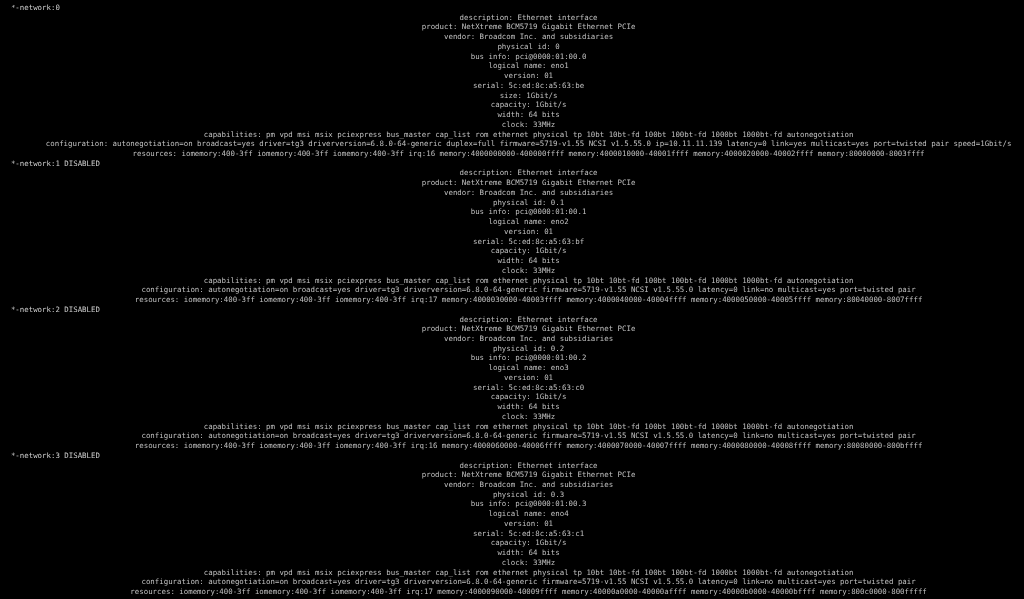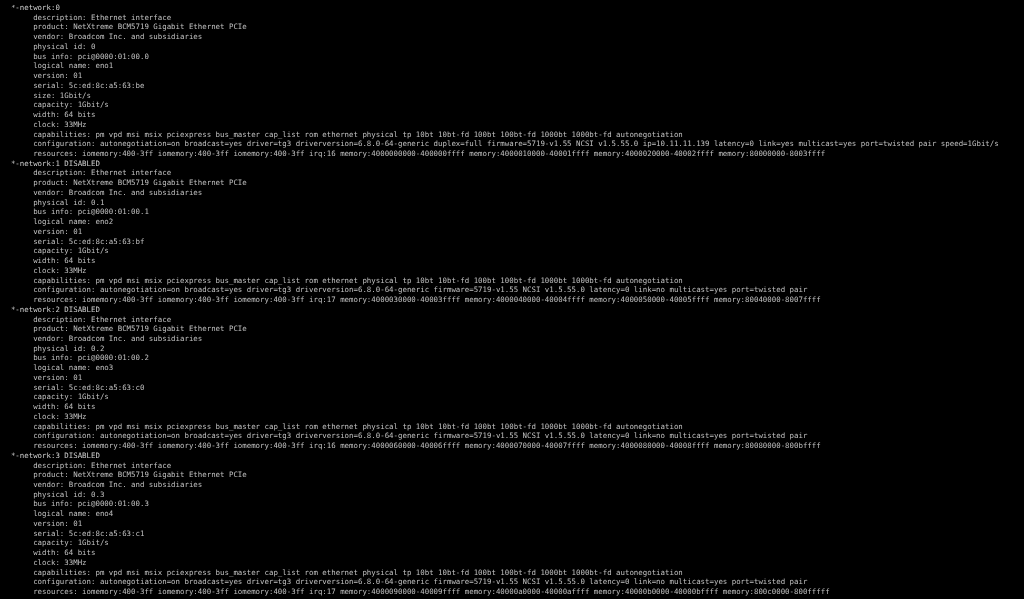--- a/index.html
+++ b/index.html
@@ -31,18 +31,19 @@
   .line {
     white-space: pre;
     height: 9.74px;
     overflow: hidden;
   }
   .node {
     color: #d0d0d0;
   }
   .field {
     color: #c0c0c0;
+    text-align: center;
   }
 </style>
 </head>
 <body>
 
 <div id="terminal"><div class="line node">  *-network:0</div><div class="line field">       description: Ethernet interface</div><div class="line field">       product: NetXtreme BCM5719 Gigabit Ethernet PCIe</div><div class="line field">       vendor: Broadcom Inc. and subsidiaries</div><div class="line field">       physical id: 0</div><div class="line field">       bus info: pci@0000:01:00.0</div><div class="line field">       logical name: eno1</div><div class="line field">       version: 01</div><div class="line field">       serial: 5c:ed:8c:a5:63:be</div><div class="line field">       size: 1Gbit/s</div><div class="line field">       capacity: 1Gbit/s</div><div class="line field">       width: 64 bits</div><div class="line field">       clock: 33MHz</div><div class="line field">       capabilities: pm vpd msi msix pciexpress bus_master cap_list rom ethernet physical tp 10bt 10bt-fd 100bt 100bt-fd 1000bt 1000bt-fd autonegotiation</div><div class="line field">       configuration: autonegotiation=on broadcast=yes driver=tg3 driverversion=6.8.0-64-generic duplex=full firmware=5719-v1.55 NCSI v1.5.55.0 ip=10.11.11.139 latency=0 link=yes multicast=yes port=twisted pair speed=1Gbit/s</div><div class="line field">       resources: iomemory:400-3ff iomemory:400-3ff iomemory:400-3ff irq:16 memory:4000000000-400000ffff memory:4000010000-40001ffff memory:4000020000-40002ffff memory:80000000-8003ffff</div><div class="line node">  *-network:1 DISABLED</div><div class="line field">       description: Ethernet interface</div><div class="line field">       product: NetXtreme BCM5719 Gigabit Ethernet PCIe</div><div class="line field">       vendor: Broadcom Inc. and subsidiaries</div><div class="line field">       physical id: 0.1</div><div class="line field">       bus info: pci@0000:01:00.1</div><div class="line field">       logical name: eno2</div><div class="line field">       version: 01</div><div class="line field">       serial: 5c:ed:8c:a5:63:bf</div><div class="line field">       capacity: 1Gbit/s</div><div class="line field">       width: 64 bits</div><div class="line field">       clock: 33MHz</div><div class="line field">       capabilities: pm vpd msi msix pciexpress bus_master cap_list rom ethernet physical tp 10bt 10bt-fd 100bt 100bt-fd 1000bt 1000bt-fd autonegotiation</div><div class="line field">       configuration: autonegotiation=on broadcast=yes driver=tg3 driverversion=6.8.0-64-generic firmware=5719-v1.55 NCSI v1.5.55.0 latency=0 link=no multicast=yes port=twisted pair</div><div class="line field">       resources: iomemory:400-3ff iomemory:400-3ff iomemory:400-3ff irq:17 memory:4000030000-40003ffff memory:4000040000-40004ffff memory:4000050000-40005ffff memory:80040000-8007ffff</div><div class="line node">  *-network:2 DISABLED</div><div class="line field">       description: Ethernet interface</div><div class="line field">       product: NetXtreme BCM5719 Gigabit Ethernet PCIe</div><div class="line field">       vendor: Broadcom Inc. and subsidiaries</div><div class="line field">       physical id: 0.2</div><div class="line field">       bus info: pci@0000:01:00.2</div><div class="line field">       logical name: eno3</div><div class="line field">       version: 01</div><div class="line field">       serial: 5c:ed:8c:a5:63:c0</div><div class="line field">       capacity: 1Gbit/s</div><div class="line field">       width: 64 bits</div><div class="line field">       clock: 33MHz</div><div class="line field">       capabilities: pm vpd msi msix pciexpress bus_master cap_list rom ethernet physical tp 10bt 10bt-fd 100bt 100bt-fd 1000bt 1000bt-fd autonegotiation</div><div class="line field">       configuration: autonegotiation=on broadcast=yes driver=tg3 driverversion=6.8.0-64-generic firmware=5719-v1.55 NCSI v1.5.55.0 latency=0 link=no multicast=yes port=twisted pair</div><div class="line field">       resources: iomemory:400-3ff iomemory:400-3ff iomemory:400-3ff irq:16 memory:4000060000-40006ffff memory:4000070000-40007ffff memory:4000080000-40008ffff memory:80080000-800bffff</div><div class="line node">  *-network:3 DISABLED</div><div class="line field">       description: Ethernet interface</div><div class="line field">       product: NetXtreme BCM5719 Gigabit Ethernet PCIe</div><div class="line field">       vendor: Broadcom Inc. and subsidiaries</div><div class="line field">       physical id: 0.3</div><div class="line field">       bus info: pci@0000:01:00.3</div><div class="line field">       logical name: eno4</div><div class="line field">       version: 01</div><div class="line field">       serial: 5c:ed:8c:a5:63:c1</div><div class="line field">       capacity: 1Gbit/s</div><div class="line field">       width: 64 bits</div><div class="line field">       clock: 33MHz</div><div class="line field">       capabilities: pm vpd msi msix pciexpress bus_master cap_list rom ethernet physical tp 10bt 10bt-fd 100bt 100bt-fd 1000bt 1000bt-fd autonegotiation</div><div class="line field">       configuration: autonegotiation=on broadcast=yes driver=tg3 driverversion=6.8.0-64-generic firmware=5719-v1.55 NCSI v1.5.55.0 latency=0 link=no multicast=yes port=twisted pair</div><div class="line field">       resources: iomemory:400-3ff iomemory:400-3ff iomemory:400-3ff irq:17 memory:4000090000-40009ffff memory:40000a0000-40000affff memory:40000b0000-40000bffff memory:800c0000-800fffff</div></div>
 
 </body></html>

